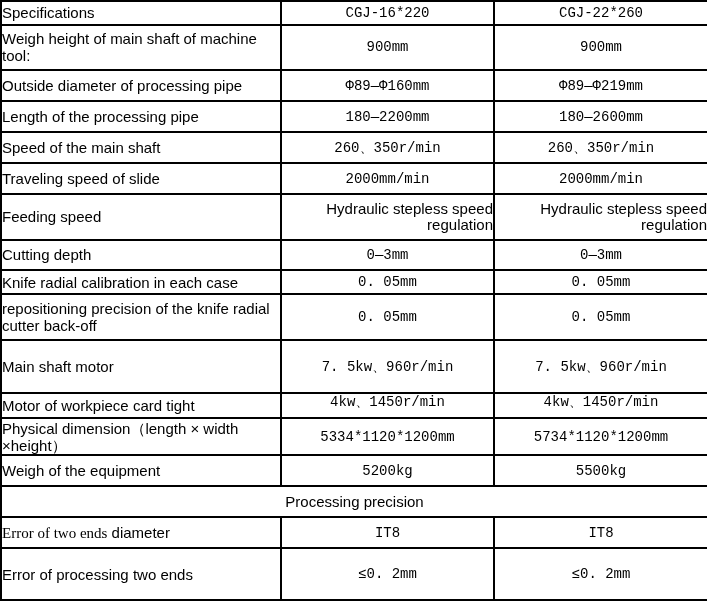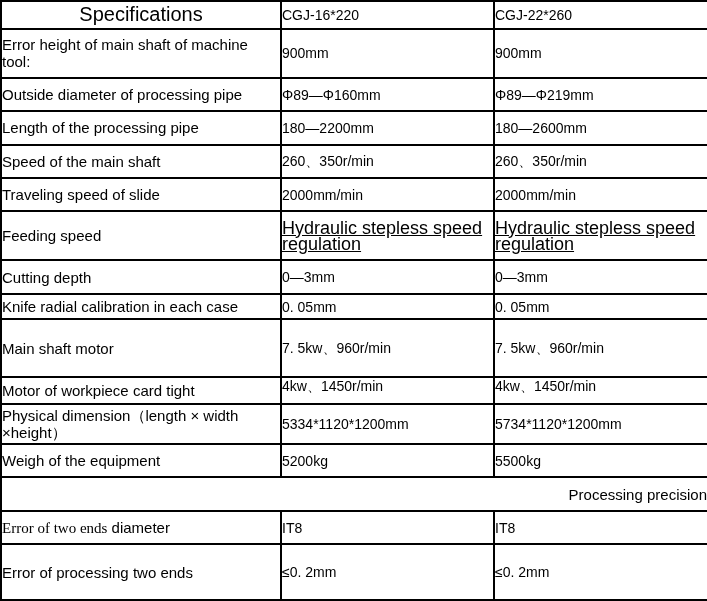--- a/index.html
+++ b/index.html
@@ -19,45 +19,44 @@
   }
   td.lbl {
     font-family: "Liberation Sans", sans-serif;
     font-size: 15px;
     line-height: 17px;
     text-align: left;
     vertical-align: middle;
     padding: 1px 2px 1px 5px;
   }
   td.val {
-    font-family: Liberation Sans, sans-serif;
+    font-family: Liberation Mono, monospace;
     font-size: 14px;
     line-height: 16px;
+    text-align: center;
     vertical-align: middle;
     padding: 0 2px;
   }
   td.val-sans {
     font-family: "Liberation Sans", sans-serif;
-    font-size: 18px;
+    font-size: 15px;
     line-height: 16px;
-    text-align: left;
+    text-align: right;
     vertical-align: middle;
     padding: 0 6px;
-    text-decoration: underline;
   }
   td.hdr {
     font-family: "Liberation Sans", sans-serif;
-    font-size: 20px;
-    text-align: center;
+    font-size: 15px;
     vertical-align: middle;
   }
   td.section {
     font-family: "Liberation Sans", sans-serif;
     font-size: 15px;
-    text-align: right;
+    text-align: center;
     vertical-align: middle;
   }
   td.vtop { vertical-align: top; padding-top: 1px; }
   span.serif-part { font-family: "Liberation Serif", serif; font-size: 15px; }
   span.sans-part { font-family: "Liberation Sans", sans-serif; font-size: 15px; }
   tr.rh23 { height: 23px; }
   tr.rh44 { height: 44px; }
   tr.rh22 { height: 30px; }
   tr.rh34 { height: 44px; }
   tr.rh40 { height: 52px; padding-left: 16px; }
@@ -76,21 +75,21 @@
     <col style="width:214px">
   </colgroup>
   <tbody>
     <tr class="rh23">
       <td class="hdr">Specifications</td>
       <td class="val">CGJ-16*220</td>
       <td class="val">CGJ-22*260</td>
     </tr>
 
     <tr class="rh44">
-      <td class="lbl">Error height of main shaft of machine tool:</td>
+      <td class="lbl">Weigh height of main shaft of machine tool:</td>
       <td class="val">900mm</td>
       <td class="val">900mm</td>
     </tr>
 
     <tr class="rh22">
       <td class="lbl">Outside diameter of processing pipe</td>
       <td class="val">Φ89—Φ160mm</td>
       <td class="val">Φ89—Φ219mm</td>
     </tr>
 
@@ -124,20 +123,25 @@
       <td class="val">0—3mm</td>
       <td class="val">0—3mm</td>
     </tr>
 
     <tr class="rh23">
       <td class="lbl">Knife radial calibration in each case</td>
       <td class="val">0. 05mm</td>
       <td class="val">0. 05mm</td>
     </tr>
 
+    <tr class="rh34">
+      <td class="lbl">repositioning precision of the knife radial cutter back-off</td>
+      <td class="val">0. 05mm</td>
+      <td class="val">0. 05mm</td>
+    </tr>
 
     <tr class="rh40">
       <td class="lbl">Main shaft motor</td>
       <td class="val">7. 5kw、960r/min</td>
       <td class="val">7. 5kw、960r/min</td>
     </tr>
 
     <tr class="rh38">
       <td class="lbl">Motor of workpiece card tight</td>
       <td class="val vtop">4kw、1450r/min</td>

